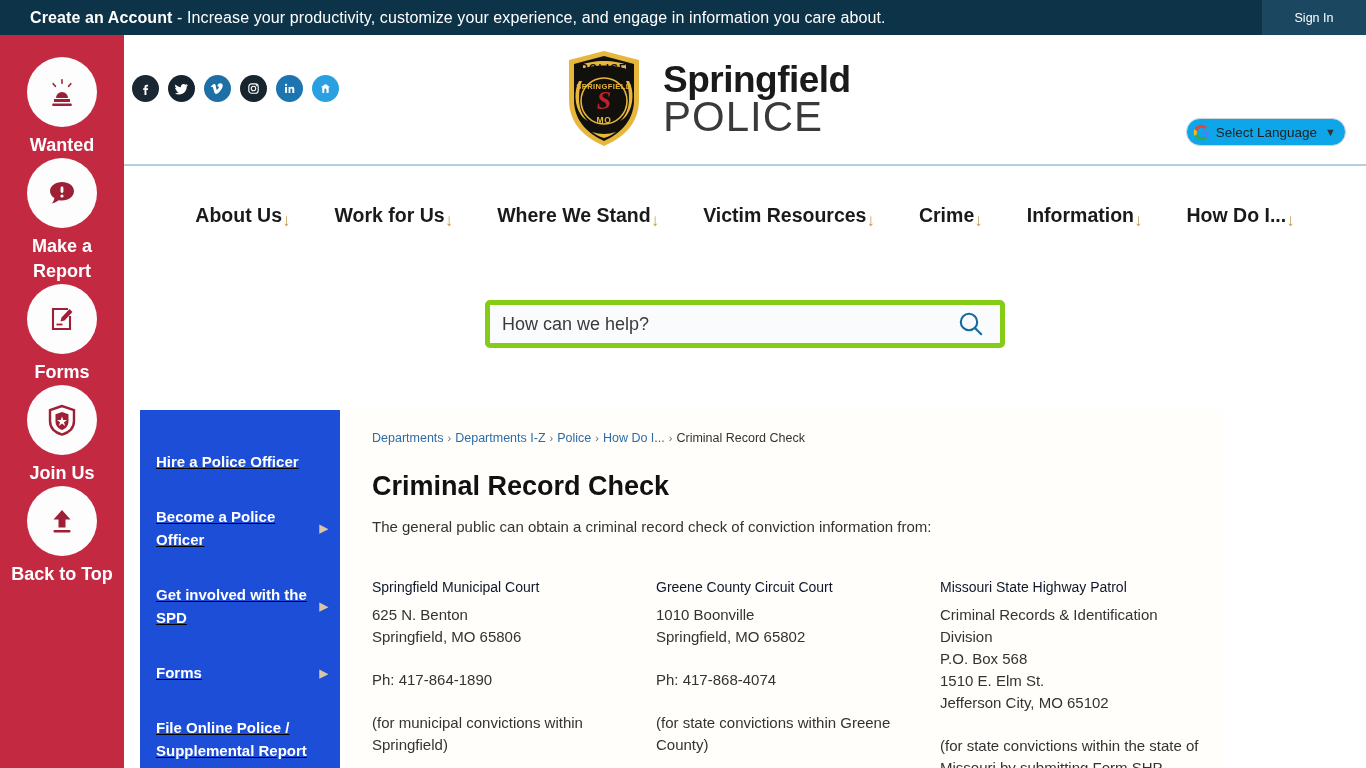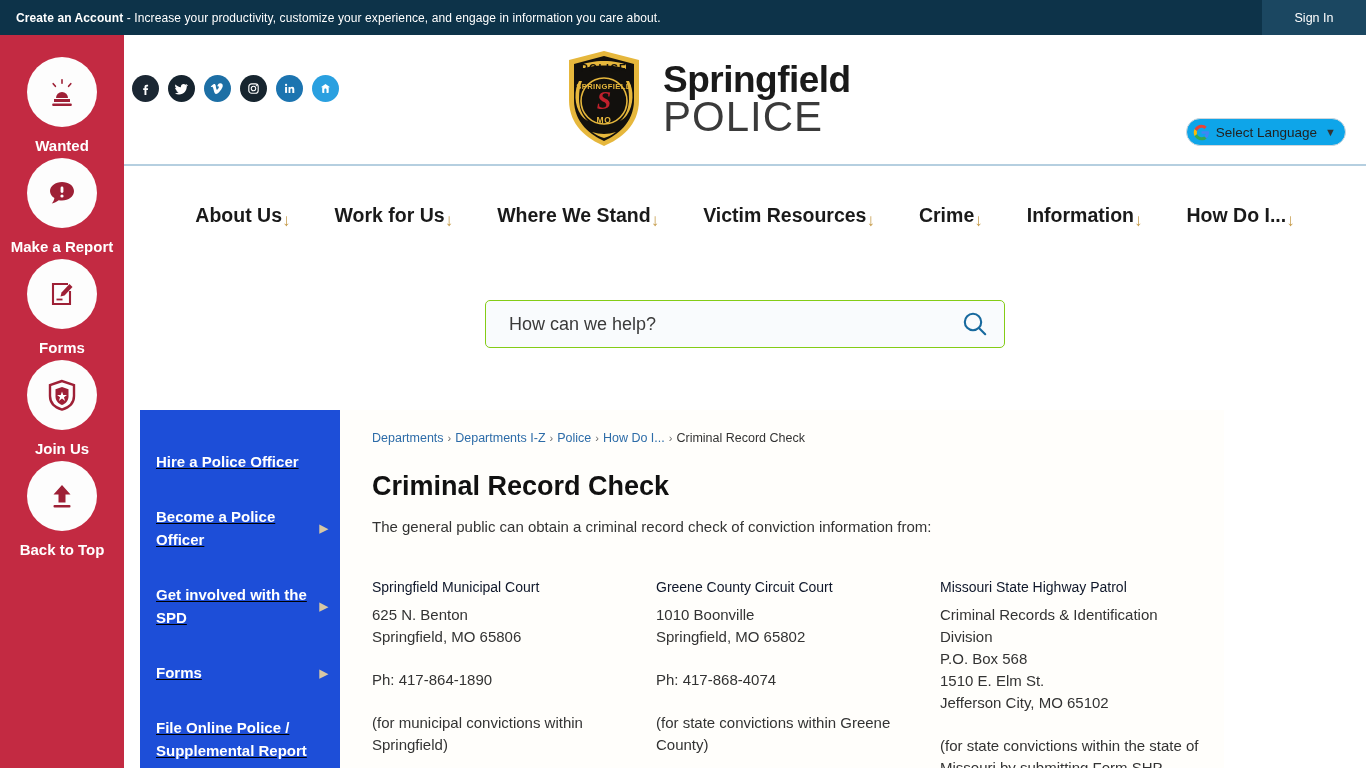--- a/index.html
+++ b/index.html
@@ -11,21 +11,21 @@
   }
   .page { position: relative; width: 1366px; height: 768px; background:#fff; }
 
   
   .topbar {
     position:absolute; left:0; top:0; width:1366px; height:35px;
     background:#0d3349; color:#fff;
     display:flex; align-items:center;
   }
   .topbar-text {
-    margin-left:16px; font-size:12px; line-height:14px; letter-spacing:.1px;
+    margin-left:30px; font-size:16px; line-height:14px; letter-spacing:.1px;
     white-space:nowrap;
   }
   .topbar-text b { font-weight:bold; }
   .signin-btn {
     position:absolute; right:0; top:0; height:35px; width:104px;
     background:#1b4761; color:#fff; font-size:12.5px;
     display:flex; align-items:center; justify-content:center;
     cursor:pointer;
   }
 
@@ -37,21 +37,21 @@
     padding-top:22px;
   }
   .rail-item { display:flex; flex-direction:column; align-items:center; width:124px; cursor:pointer; }
   .rail-circle {
     width:70px; height:70px; border-radius:50%;
     background:#fdfdfd;
     display:flex; align-items:center; justify-content:center;
     margin-bottom:6px;
   }
   .rail-label {
-    color:#fff; font-size:15px; font-weight:bold; line-height:25px;
+    color:#fff; font-size:18px; font-weight:bold; line-height:25px;
     text-align:center; width:110px;
   }
 
   
   .header {
     position:absolute; left:124px; top:35px; width:1242px; height:131px;
     background:#fff;
     border-bottom:2px solid #b5cfe0;
   }
   .socials { position:absolute; left:8px; top:40px; display:flex; gap:9px; }
@@ -99,22 +99,22 @@
   .navitem-label { font-size:19.5px; font-weight:bold; color:#1a1a1a; white-space:nowrap; }
   .navitem-arrow { color:#c59a48; font-size:17px; line-height:1; margin-top:10px; }
 
   
   .searchrow {
     position:absolute; left:124px; top:300px; width:1242px;
     display:flex; justify-content:center;
   }
   .searchbox {
     width:520px; height:48px; background:#f9fbfd;
-    border:1px solid #84cc16; border-radius:5px;
-    display:flex; align-items:center; padding:0 14px 0 23px;
+    border:5px solid #84cc16; border-radius:5px;
+    display:flex; align-items:center; padding:0 14px 0 12px;
   }
   .searchbox input {
     flex:1; border:0; outline:0; background:transparent;
     font-size:18px; color:#2c2c2c; font-family:"Liberation Sans", sans-serif;
   }
   .searchbox input::placeholder { color:#3a3a3a; opacity:1; }
   .search-icon { width:30px; height:30px; flex:none; cursor:pointer; }
 
   
   .content-area {

